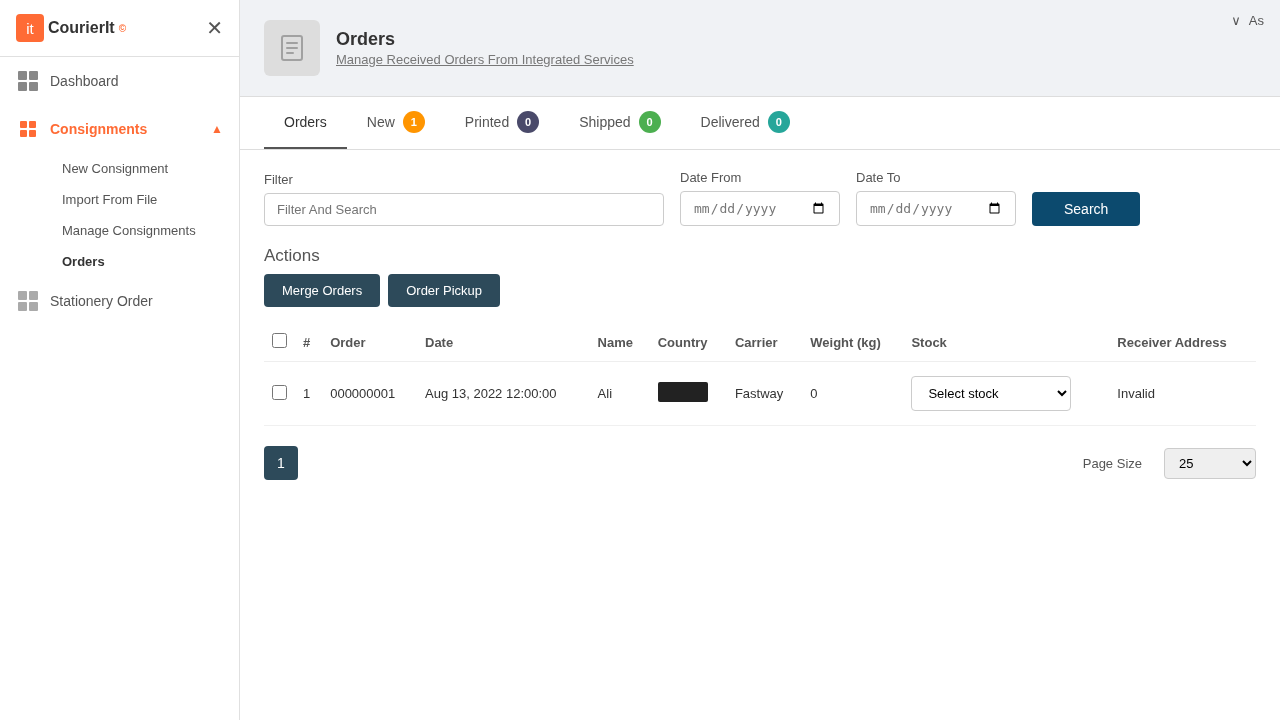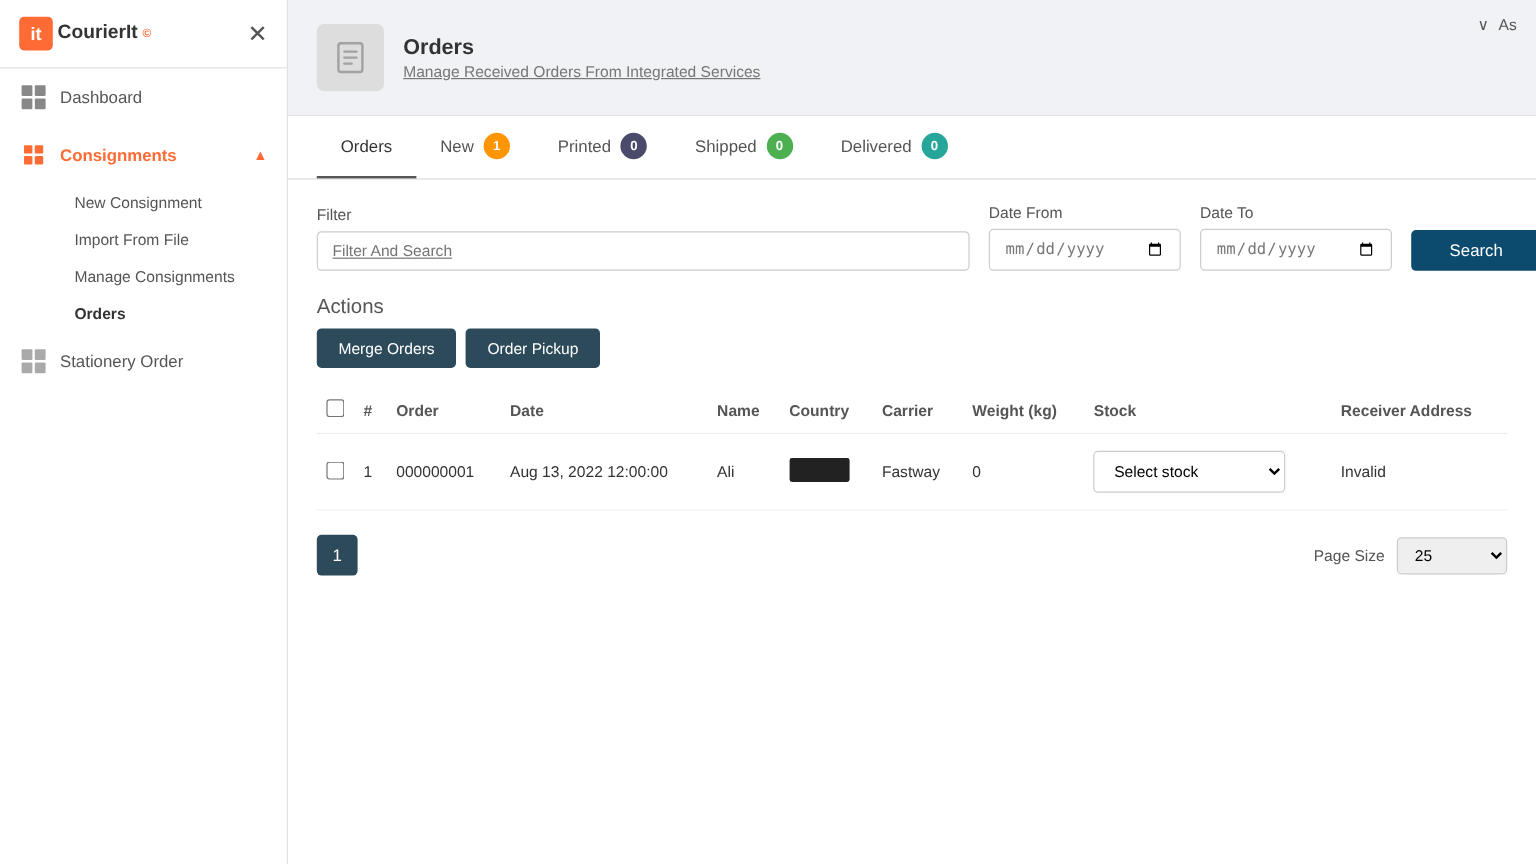--- a/index.html
+++ b/index.html
@@ -2,21 +2,21 @@
 <html><head>
   <meta charset="utf-8">
   <style>
     * { box-sizing: border-box; margin: 0; padding: 0; }
     body { font-family: -apple-system, BlinkMacSystemFont, 'Segoe UI', sans-serif; font-size: 14px; background: #f0f2f5; display: flex; height: 720px; overflow: hidden; }
 
     
     .sidebar { width: 240px; background: #fff; border-right: 1px solid #e0e0e0; display: flex; flex-direction: column; flex-shrink: 0; }
     .sidebar-header { display: flex; align-items: center; justify-content: space-between; padding: 14px 16px; border-bottom: 1px solid #e0e0e0; }
     .logo { display: flex; align-items: center; gap: 4px; font-weight: 700; font-size: 16px; color: #333; }
-    .logo-icon { width: 28px; height: 28px; background: #ff6b35; border-radius: 4px; display: flex; align-items: center; justify-content: center; color: white; font-size: 15px; font-weight: bold; }
+    .logo-icon { width: 28px; height: 28px; background: #ff6b35; border-radius: 4px; display: flex; align-items: center; justify-content: center; color: white; font-size: 15px; font-weight: normal; }
     .close-btn { cursor: pointer; color: #555; font-size: 20px; background: none; border: none; }
 
     .nav-item { display: flex; align-items: center; padding: 12px 16px; cursor: pointer; gap: 10px; color: #555; font-size: 14px; }
     .nav-item.active { color: #ff6b35; font-weight: 600; }
     .nav-icon { width: 24px; height: 24px; display: flex; align-items: center; justify-content: center; flex-shrink: 0; }
     .nav-chevron { margin-left: auto; font-size: 12px; }
 
     .nav-sub { padding-left: 50px; }
     .nav-sub-item { padding: 8px 12px; color: #555; cursor: pointer; font-size: 13px; }
     .nav-sub-item.active { font-weight: 700; color: #333; }
@@ -49,21 +49,21 @@
     .badge-orange { background: #ff9500; }
     .badge-dark { background: #4a4a6a; }
     .badge-green { background: #4caf50; }
     .badge-teal { background: #26a69a; }
 
     
     .filter-row { padding: 20px 24px; display: flex; align-items: flex-end; gap: 16px; }
     .filter-group { display: flex; flex-direction: column; gap: 6px; }
     .filter-group label { font-size: 13px; color: #555; }
     .filter-input { padding: 8px 12px; border: 1px solid #ccc; border-radius: 4px; font-size: 13px; color: #777; }
-    .filter-input-wide { width: 544px; text-decoration: underline; }
+    .filter-input-wide { width: 400px; }
     .filter-input-date { width: 160px; }
     .search-btn { padding: 9px 32px; background: #0c4a6e; color: white; border: none; border-radius: 4px; font-size: 14px; font-weight: 500; cursor: pointer; }
 
     
     .actions-row { padding: 0 24px 16px; }
     .actions-row label { font-size: 17px; color: #555; margin-bottom: 8px; display: block; }
     .actions-btns { display: flex; gap: 8px; }
     .action-btn { padding: 9px 18px; background: #2d4a5a; color: white; border: none; border-radius: 4px; font-size: 13px; cursor: pointer; font-weight: 500; }
 
     
@@ -72,21 +72,21 @@
     thead th { text-align: left; padding: 10px 8px; color: #555; font-size: 13px; font-weight: 600; border-bottom: 1px solid #eee; }
     tbody td { padding: 14px 8px; font-size: 13px; color: #333; border-bottom: 1px solid #f0f0f0; vertical-align: middle; }
     .checkbox-cell { width: 30px; }
     .country-flag { width: 50px; height: 20px; background: #222; border-radius: 2px; display: inline-block; }
 
     .stock-select { padding: 8px 12px; border: 1px solid #ccc; border-radius: 4px; font-size: 13px; width: 160px; background: white; cursor: pointer; }
 
     
     .pagination-row { padding: 20px 24px; display: flex; align-items: center; justify-content: space-between; }
     .page-btn { width: 34px; height: 34px; background: #2d4a5a; color: white; border: none; border-radius: 4px; font-size: 14px; cursor: pointer; display: flex; align-items: center; justify-content: center; }
-    .page-size-group { display: flex; align-items: center; gap: 10px; }
+    .page-size-group { display: flex; align-items: center; gap: 22px; }
     .page-size-group label { font-size: 13px; color: #555; }
     .page-size-select { padding: 6px 10px; border: 1px solid #ccc; border-radius: 4px; font-size: 13px; width: 92px; }
 
     input[type="checkbox"] { width: 15px; height: 15px; cursor: pointer; }
   </style>
 </head>
 <body>
 
 <div class="sidebar">
   <div class="sidebar-header">

